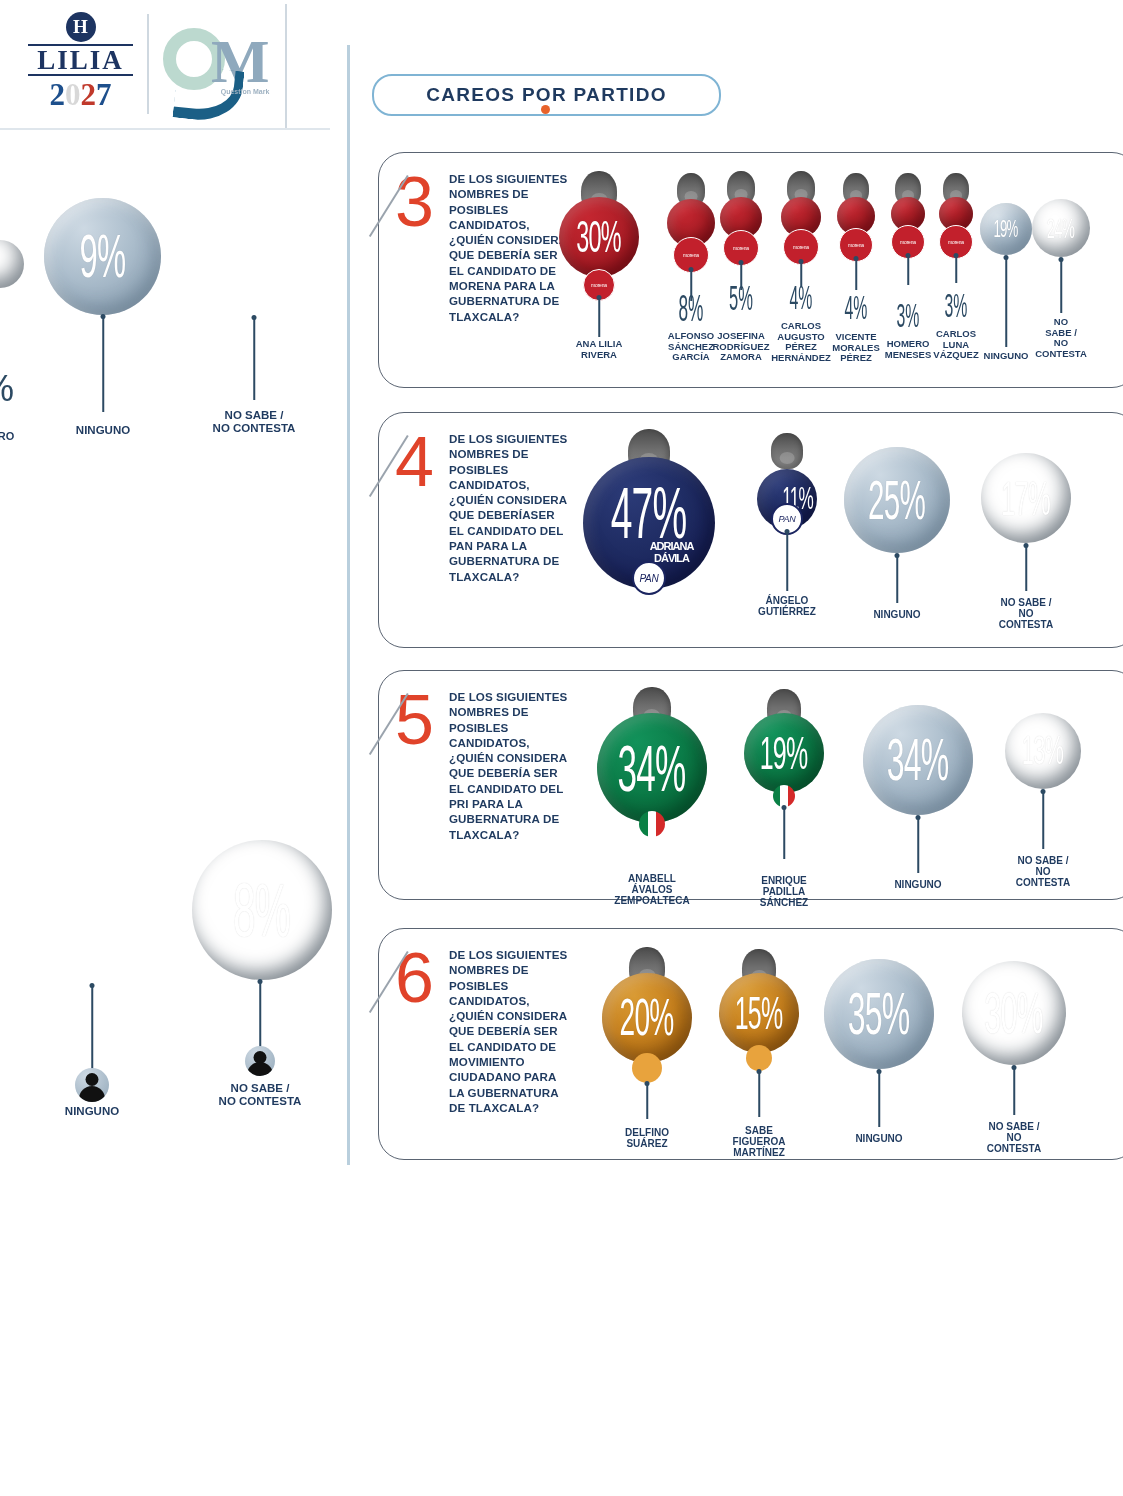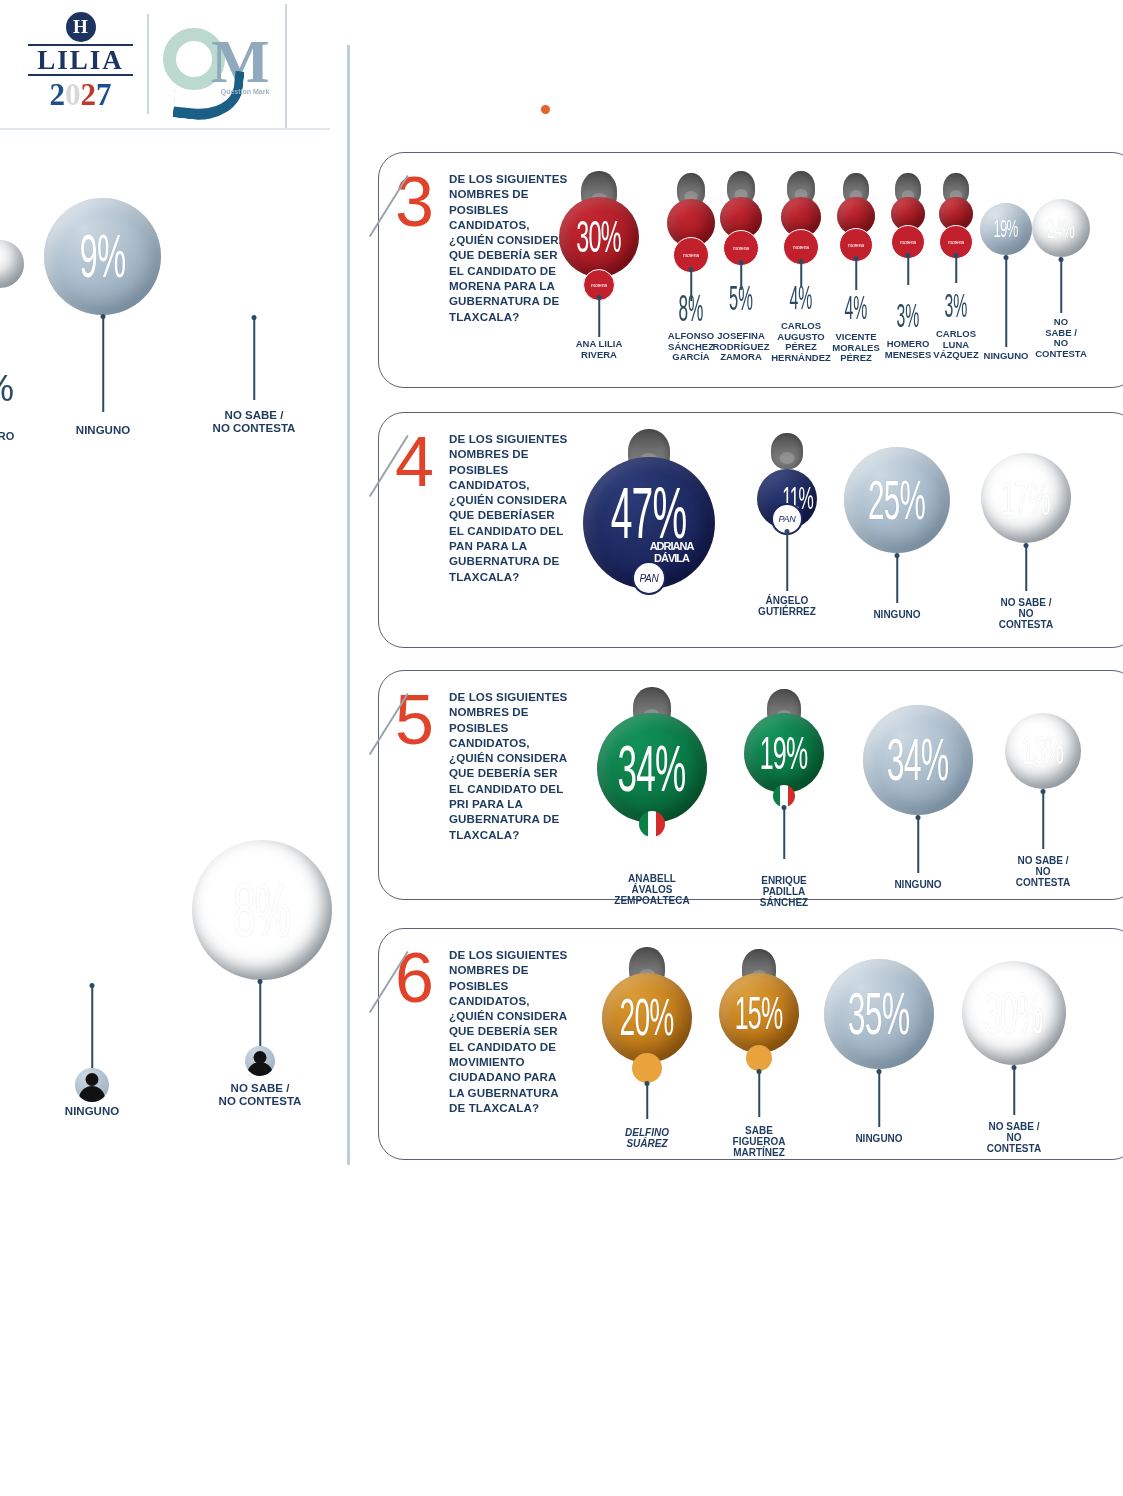--- a/index.html
+++ b/index.html
@@ -237,20 +237,23 @@
     </div>
     <div class="stem" style="left:260px;top:982px;height:65px;"></div>
     <div class="stem-dot" style="left:260px;top:979px;"></div>
     <div class="avatar-ico" style="left:260px;top:1046px;width:30px;height:30px;"></div>
     <div class="lbl" style="left:260px;top:1082px;font-size:11.5px;">NO SABE /
 NO CONTESTA</div>
   </div>
 
   <div class="divider-v"></div>
 
+  <div class="title-pill">
+    <span>CAREOS POR PARTIDO</span>
+  </div>
   <div class="title-dot"></div>
 
   <div class="card" style="top:152px;height:236px;">
     <div class="qnum">3</div>
     <div class="qslash"></div>
     <div class="qtext">DE LOS SIGUIENTES NOMBRES DE POSIBLES CANDIDATOS, ¿QUIÉN CONSIDERA QUE DEBERÍA SER EL CANDIDATO DE MORENA PARA LA GUBERNATURA DE TLAXCALA?</div>
 
     <div class="bwrap" style="left:172px;top:18px;width:96px;">
       <div class="head" style="top:0;width:36px;height:42px;"></div>
       <div class="bub b-red" style="left:8px;top:26px;width:80px;height:80px;">
@@ -469,21 +472,21 @@
     <div class="qtext">DE LOS SIGUIENTES NOMBRES DE POSIBLES CANDIDATOS, ¿QUIÉN CONSIDERA QUE DEBERÍA SER EL CANDIDATO DE MOVIMIENTO CIUDADANO PARA LA GUBERNATURA DE TLAXCALA?</div>
 
     <div class="bwrap" style="left:218px;top:18px;width:100px;">
       <div class="head" style="top:0;width:36px;height:42px;"></div>
       <div class="bub b-gold" style="left:5px;top:26px;width:90px;height:90px;">
         <span class="pct" style="font-size:36px;">20%</span>
       </div>
       <div class="badge badge-mc" style="top:106px;width:30px;height:30px;"></div>
       <div class="stem" style="top:136px;height:36px;"></div>
       <div class="stem-dot" style="top:134px;"></div>
-      <div class="lbl" style="top:180px;font-size:10px;font-style:italic;">DELFINO
+      <div class="lbl" style="top:180px;font-size:10px;">DELFINO
 SUÁREZ</div>
     </div>
 
     <div class="bwrap" style="left:330px;top:20px;width:100px;">
       <div class="head" style="top:0;width:34px;height:40px;"></div>
       <div class="bub b-gold" style="left:10px;top:24px;width:80px;height:80px;">
         <span class="pct" style="font-size:32px;">15%</span>
       </div>
       <div class="badge badge-mc" style="top:96px;width:26px;height:26px;"></div>
       <div class="stem" style="top:122px;height:46px;"></div>

